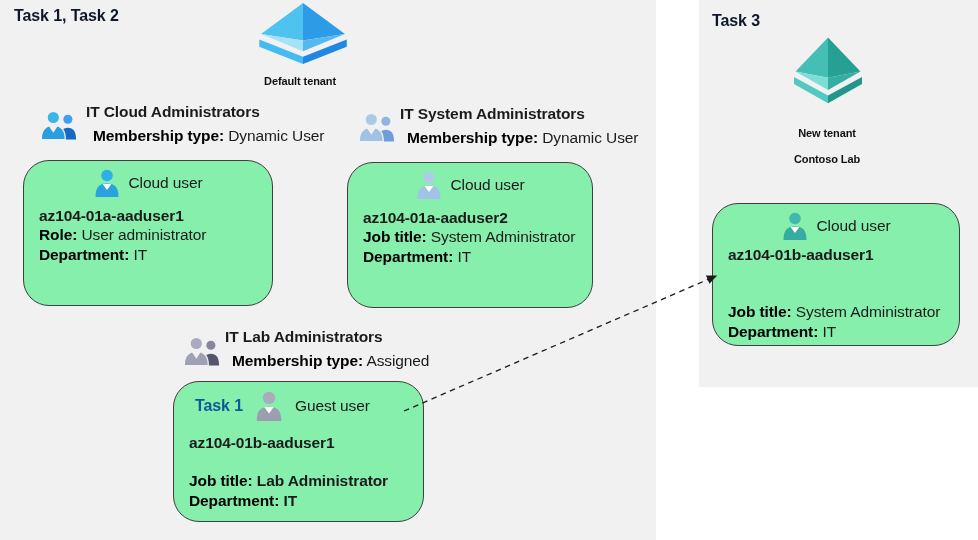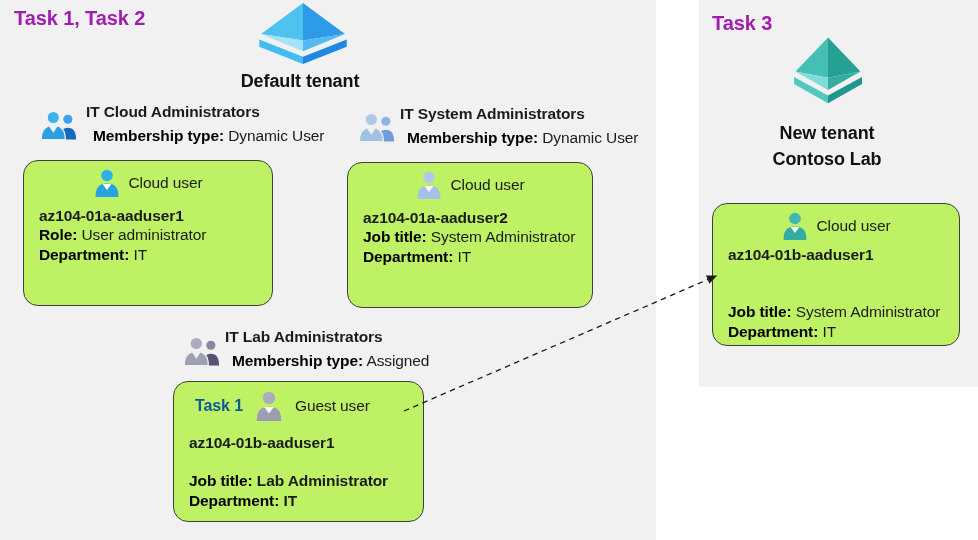--- a/index.html
+++ b/index.html
@@ -4,29 +4,29 @@
 <style>
   html,body{margin:0;padding:0;background:#ffffff;}
   #canvas{
     position:relative;width:978px;height:540px;overflow:hidden;
     font-family:"Liberation Sans","DejaVu Sans",sans-serif;
     color:#1b1b1b;font-size:15.5px;letter-spacing:-0.1px;
   }
   .panel{position:absolute;background:#f1f1f1;}
   #panel-left{left:0;top:0;width:656px;height:540px;}
   #panel-right{left:699px;top:0;width:279px;height:387px;}
-  .task-label{position:absolute;font-weight:bold;font-size:20px;color:#a21caf;white-space:nowrap;text-align:center;}
-  .tenant-title{position:absolute;font-weight:bold;font-size:18px;color:#111;text-align:center;line-height:26px;}
+  .task-label{position:absolute;font-weight:bold;font-size:16px;color:#0f172a;white-space:nowrap;text-align:center;}
+  .tenant-title{position:absolute;font-weight:bold;font-size:11px;color:#111;text-align:center;line-height:26px;}
   .abs{position:absolute;}
   .group-title{position:absolute;font-weight:bold;white-space:nowrap;}
   .group-membership{position:absolute;white-space:nowrap;margin-left:7px;}
   .group-membership b,.field b{color:#000;}
   .card{
-    position:absolute;background:#bef264;border:1.4px solid #3f3f3f;
-    border-radius:15px;box-sizing:border-box;padding:6px 13px;
+    position:absolute;background:#86efac;border:1.4px solid #3f3f3f;
+    border-radius:26px;box-sizing:border-box;padding:6px 13px;
   }
   .card-header{display:flex;align-items:center;justify-content:center;gap:9px;height:32px;}
   .card-header.left{justify-content:flex-start;gap:12px;padding-left:8px;}
   .user-type{white-space:nowrap;}
   .badge{font-weight:bold;font-size:16px;color:#0e5a96;white-space:nowrap;}
   .username{font-weight:bold;margin-top:8px;padding-left:2px;white-space:nowrap;}
   .fields{line-height:20px;padding-left:2px;}
   .field{white-space:nowrap;}
   #card-3{padding-top:8px;}
   #card-3 .username{margin-top:12px;}

